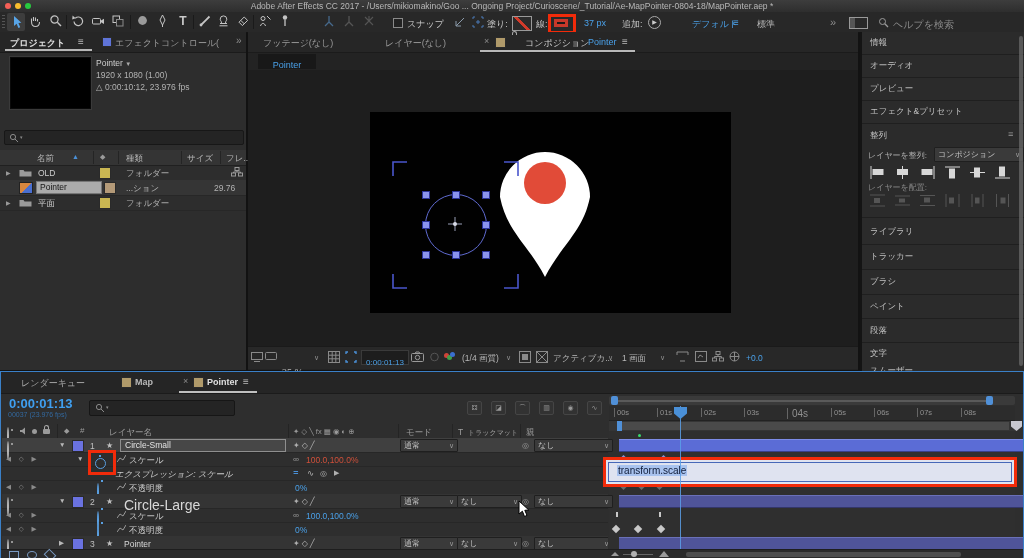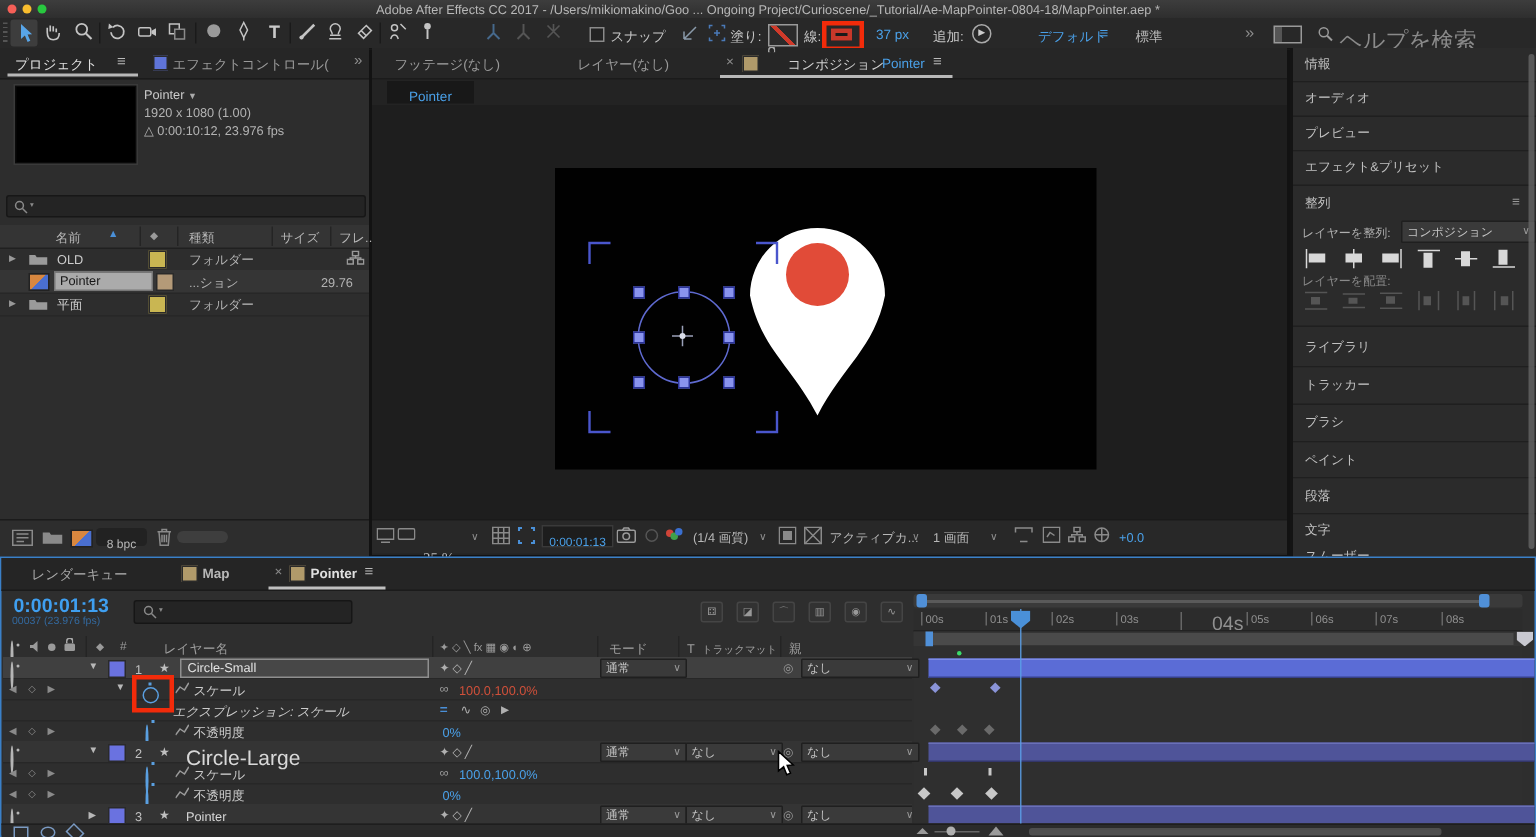--- a/index.html
+++ b/index.html
@@ -162,26 +162,26 @@
   <span class="ab txt blue" style="left:733px;top:5px;font-size:10px;">≡</span>
   <span class="ab txt" style="left:757px;top:6px;font-size:9px;color:#b8b8b8;">標準</span>
   <span class="ab txt dim" style="left:830px;top:4px;font-size:11px;">»</span>
   <span class="ab" style="left:849px;top:5px;width:17px;height:10px;border:1px solid #999;background:linear-gradient(90deg,#555 0 5px,transparent 5px);"></span>
   <div class="ab" style="left:878px;top:5px;">
     <svg width="11" height="11">
         <circle cx="4.5" cy="4.5" r="3" stroke="#9a9a9a" fill="none"></circle>
         <path d="M6.8,6.8 L10,10" stroke="#9a9a9a" stroke-width="1.3"></path>
       </svg>
     </div>
-  <span class="ab txt" style="left:893px;top:6px;font-size:15px;color:#8a8a8a;">ヘルプを検索</span>
+  <span class="ab txt" style="left:893px;top:6px;font-size:10px;color:#8a8a8a;">ヘルプを検索</span>
 </div>
 
 <div class="ab" style="left:0;top:32px;width:246px;height:338px;background:#2d2d2d;">
   <div class="ab" style="left:0;top:0;width:246px;height:20px;background:#262626;border-bottom:1px solid #1b1b1b;">
-    <span class="ab txt" style="left:10px;top:5px;font-size:9px;color:#e0e0e0;font-weight:normal;">プロジェクト</span>
+    <span class="ab txt" style="left:10px;top:5px;font-size:9px;color:#e0e0e0;font-weight:bold;">プロジェクト</span>
     <span class="ab txt" style="left:78px;top:4px;font-size:10px;color:#bbb;">≡</span>
     <div class="ab" style="left:5px;top:17px;width:87px;height:2px;background:#b8b8b8;"></div>
     <span class="ab chip" style="left:102px;top:5px;background:#5f74d8;width:8px;height:8px;"></span>
     <span class="ab txt" style="left:115px;top:5px;font-size:9px;color:#9a9a9a;">エフェクトコントロール(</span>
     <span class="ab txt dim" style="left:236px;top:3px;font-size:10px;">»</span>
   </div>
 
   <div class="ab" style="left:10px;top:25px;width:79px;height:50px;background:#000;border:1px solid #0a0a0a;outline:1px solid #3a3a3a;"></div>
   <span class="ab txt" style="left:96px;top:26px;font-size:8.5px;color:#cdcdcd;"><span>Pointer</span> <span style="font-size:6px;color:#aaa;">▼</span></span>
   <span class="ab txt" style="left:96px;top:38px;font-size:8.5px;color:#b2b2b2;">1920 x 1080 (1.00)</span>
@@ -241,42 +241,20 @@
     <span style="position:absolute;left:19px;top:3px;">
         <svg width="13" height="9">
           <path d="M0.5,2 h4 l1,1.5 h7 v5 h-12 Z" fill="#9a9a9a"></path>
         </svg>
       </span>
     <span class="ab txt" style="left:38px;top:3px;font-size:8.5px;color:#cdcdcd;">平面</span>
     <span class="ab chip" style="left:99px;top:2px;background:#c9b652;"></span>
     <span class="ab txt" style="left:126px;top:3px;font-size:8.5px;color:#b2b2b2;">フォルダー</span>
   </div>
 
-  <div class="ab" style="left:0;top:314px;width:246px;height:24px;background:#2d2d2d;border-top:1px solid #1b1b1b;">
-    <span style="position:absolute;left:8px;top:6px;">
-        <svg width="14" height="11">
-          <rect x="0.5" y="0.5" width="13" height="10" stroke="#8a8a8a" fill="none"></rect>
-          <path d="M3,3 h8 M3,5.5 h8 M3,8 h5" stroke="#8a8a8a"></path>
-        </svg>
-      </span>
-    <span style="position:absolute;left:28px;top:6px;">
-        <svg width="14" height="10">
-          <path d="M0.5,2 h4.5 l1,1.5 h7.5 v6 h-13 Z" fill="#8a8a8a"></path>
-        </svg>
-      </span>
-    <span style="position:absolute;left:47px;top:6px;width:13px;height:10px;background:linear-gradient(135deg,#d8873f 0 50%,#4a6fd0 50% 100%);border:1px solid #222;"></span>
-    <span class="ab" style="left:64px;top:5px;width:34px;height:12px;background:#222;border-radius:3px;text-align:center;">
-      <span class="txt" style="font-size:8px;color:#b8b8b8;line-height:12px;">8 bpc</span></span>
-    <span style="position:absolute;left:104px;top:5px;">
-        <svg width="11" height="12">
-          <path d="M1,2.5 h9 M4,2.5 V1 h3 v1.5 M2,2.5 l0.8,9 h5.4 l0.8,-9 M4,4.5 v5 M5.5,4.5 v5 M7,4.5 v5" stroke="#8a8a8a" fill="none"></path>
-        </svg>
-      </span>
-    <span class="ab" style="left:118px;top:7px;width:34px;height:8px;background:#3e3e3e;border-radius:4px;"></span>
-  </div>
 </div>
 
 <div class="ab" style="left:248px;top:32px;width:610px;height:338px;background:#232323;">
   <div class="ab" style="left:0;top:0;width:610px;height:20px;background:#262626;border-bottom:1px solid #1b1b1b;">
     <span class="ab txt" style="left:15px;top:5px;font-size:9px;color:#9a9a9a;">フッテージ(なし)</span>
     <span class="ab txt" style="left:137px;top:5px;font-size:9px;color:#9a9a9a;">レイヤー(なし)</span>
     <span class="ab txt" style="left:236px;top:4px;font-size:9px;color:#8a8a8a;">×</span>
     <span class="ab tabchip" style="left:247px;top:5px;"></span>
     <span class="ab lockic" style="left:263px;top:3px;"></span>
     <span class="ab txt" style="left:277px;top:5px;font-size:9px;color:#d0d0d0;">コンポジション</span>
@@ -566,21 +544,21 @@
     <span style="position:absolute;left:2px;top:0;width:7px;height:9px;background:#5090d8;border-radius:2px;"></span>
     <span style="position:absolute;left:377px;top:0;width:7px;height:9px;background:#5090d8;border-radius:2px;"></span>
     <span style="position:absolute;left:9px;top:3.5px;width:368px;height:2px;background:#5a5a5a;"></span>
   </div>
   
   <div class="ab" style="left:608px;top:34px;width:406px;height:14px;background:#2c2c2c;border-bottom:1px solid #222;overflow:hidden;">
     <span class="ab txt" style="left:5px;top:2px;font-size:7.5px;color:#909090;border-left:1px solid #666;padding-left:2px;">00s</span>
     <span class="ab txt" style="left:48px;top:2px;font-size:7.5px;color:#909090;border-left:1px solid #666;padding-left:2px;">01s</span>
     <span class="ab txt" style="left:92px;top:2px;font-size:7.5px;color:#909090;border-left:1px solid #666;padding-left:2px;">02s</span>
     <span class="ab txt" style="left:135px;top:2px;font-size:7.5px;color:#909090;border-left:1px solid #666;padding-left:2px;">03s</span>
-    <span class="ab txt" style="left:178px;top:2px;font-size:13px;color:#909090;border-left:1px solid #666;padding-left:20px;">04s</span>
+    <span class="ab txt" style="left:178px;top:2px;font-size:10px;color:#909090;border-left:1px solid #666;padding-left:4px;">04s</span>
     <span class="ab txt" style="left:222px;top:2px;font-size:7.5px;color:#909090;border-left:1px solid #666;padding-left:2px;">05s</span>
     <span class="ab txt" style="left:265px;top:2px;font-size:7.5px;color:#909090;border-left:1px solid #666;padding-left:2px;">06s</span>
     <span class="ab txt" style="left:308px;top:2px;font-size:7.5px;color:#909090;border-left:1px solid #666;padding-left:2px;">07s</span>
     <span class="ab txt" style="left:352px;top:2px;font-size:7.5px;color:#909090;border-left:1px solid #666;padding-left:2px;">08s</span>
   </div>
   
   <div class="ab" style="left:608px;top:49px;width:406px;height:10px;background:#353535;">
     <span style="position:absolute;left:10px;top:1px;width:390px;height:8px;background:#4a4a4a;"></span>
     <span style="position:absolute;left:8px;top:0;width:5px;height:10px;background:#5090d8;"></span>
     <span style="position:absolute;left:402px;top:0;width:11px;height:10px;background:#c8c8d0;clip-path:polygon(0 0,100% 0,100% 55%,50% 100%,0 55%);"></span>
@@ -744,20 +722,25 @@
         <span class="ddv">∨</span>
       </div>
   </div>
 
   
   <div class="ab" style="left:618px;top:67px;width:404px;height:11px;background:#5b6cd6;border-top:1px solid #7d8ce8;border-bottom:1px solid #37408a;"></div>
   <span style="position:absolute;left:637px;top:62px;width:3px;height:3px;border-radius:50%;background:#3adb6a;"></span>
   <span class="kfdiamond ab" style="left:620px;top:84px;background:#8a94d8;"></span>
   <span class="kfdiamond ab" style="left:660px;top:84px;background:#8a94d8;"></span>
   
+  <div class="ab redbox" style="left:602px;top:85px;width:408px;height:24px;z-index:6;background:#dfe3f0;">
+    <div style="position:absolute;left:2px;top:2px;right:2px;bottom:2px;background:#dfe3f0;border:1px solid #4668b8;">
+      <span class="txt" style="position:absolute;left:8px;top:2px;font-size:10px;color:#101c38;background:#a9c3ef;padding:0 1px;">transform.scale</span>
+    </div>
+  </div>
   <span class="kfdiamond ab" style="left:620px;top:112px;background:#6a6a6a;"></span>
   <span class="kfdiamond ab" style="left:638px;top:112px;background:#6a6a6a;"></span>
   <span class="kfdiamond ab" style="left:656px;top:112px;background:#6a6a6a;"></span>
   <div class="ab" style="left:618px;top:123px;width:404px;height:11px;background:#4f5499;border-top:1px solid #6a70b8;border-bottom:1px solid #33366a;"></div>
   <span class="ibeam ab" style="left:612px;top:138px;"></span>
   <span class="ibeam ab" style="left:655px;top:138px;"></span>
   <span class="kfdiamond ab" style="left:612px;top:154px;width:6px;height:6px;"></span>
   <span class="kfdiamond ab" style="left:634px;top:154px;width:6px;height:6px;"></span>
   <span class="kfdiamond ab" style="left:657px;top:154px;width:6px;height:6px;"></span>
   <div class="ab" style="left:618px;top:165px;width:404px;height:11px;background:#4f5499;border-top:1px solid #6a70b8;"></div>

